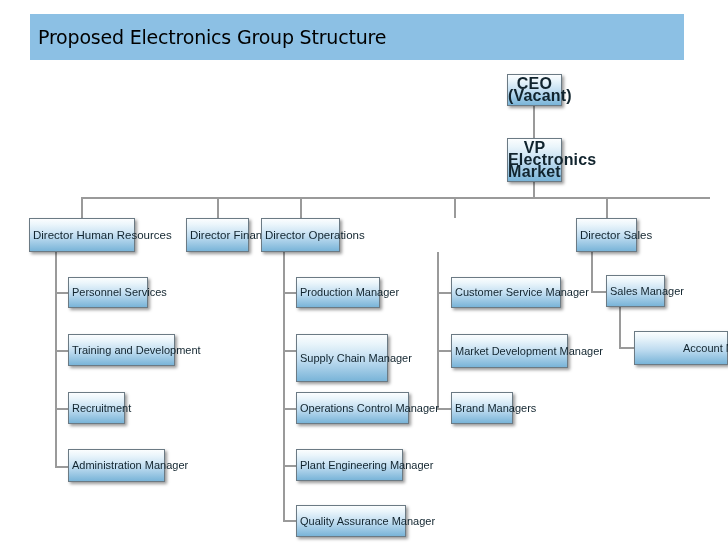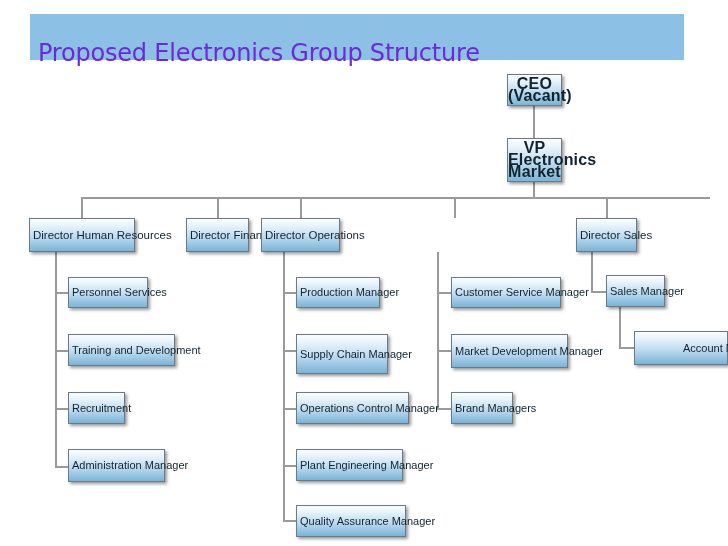--- a/index.html
+++ b/index.html
@@ -29,27 +29,27 @@
     position: absolute;
     left: 30px;
     top: 14px;
     width: 654px;
     height: 46px;
     background: #8cc0e4;
   }
   .title-text {
     position: absolute;
     left: 38px;
-    top: 30px;
+    top: 14px;
     width: 640px;
     height: 46px;
     line-height: 46px;
-    font-size: 24px;
+    font-size: 19px;
     font-weight: 400;
-    color: #6d28d9;
+    color: #000000;
     letter-spacing: -0.2px;
     white-space: nowrap;
     font-family: "DejaVu Sans", sans-serif;
   }
 
   
   .line {
     position: absolute;
     background: #9a9a9a;
   }
@@ -172,21 +172,21 @@
   <div class="node left" style="left:68px; top:392px; width:57px; height:32px;">
     <span class="label">Recruitment</span>
   </div>
   <div class="node left" style="left:68px; top:449px; width:97px; height:33px;">
     <span class="label">Administration Manager</span>
   </div>
 
   <div class="node left" style="left:296px; top:277px; width:84px; height:31px;">
     <span class="label">Production Manager</span>
   </div>
-  <div class="node left" style="left:296px; top:334px; width:92px; height:40px;">
+  <div class="node left" style="left:296px; top:334px; width:92px; height:48px;">
     <span class="label">Supply Chain Manager</span>
   </div>
   <div class="node left" style="left:296px; top:392px; width:113px; height:32px;">
     <span class="label">Operations Control Manager</span>
   </div>
   <div class="node left" style="left:296px; top:449px; width:107px; height:32px;">
     <span class="label">Plant Engineering Manager</span>
   </div>
   <div class="node left" style="left:296px; top:505px; width:110px; height:32px;">
     <span class="label">Quality Assurance Manager</span>

